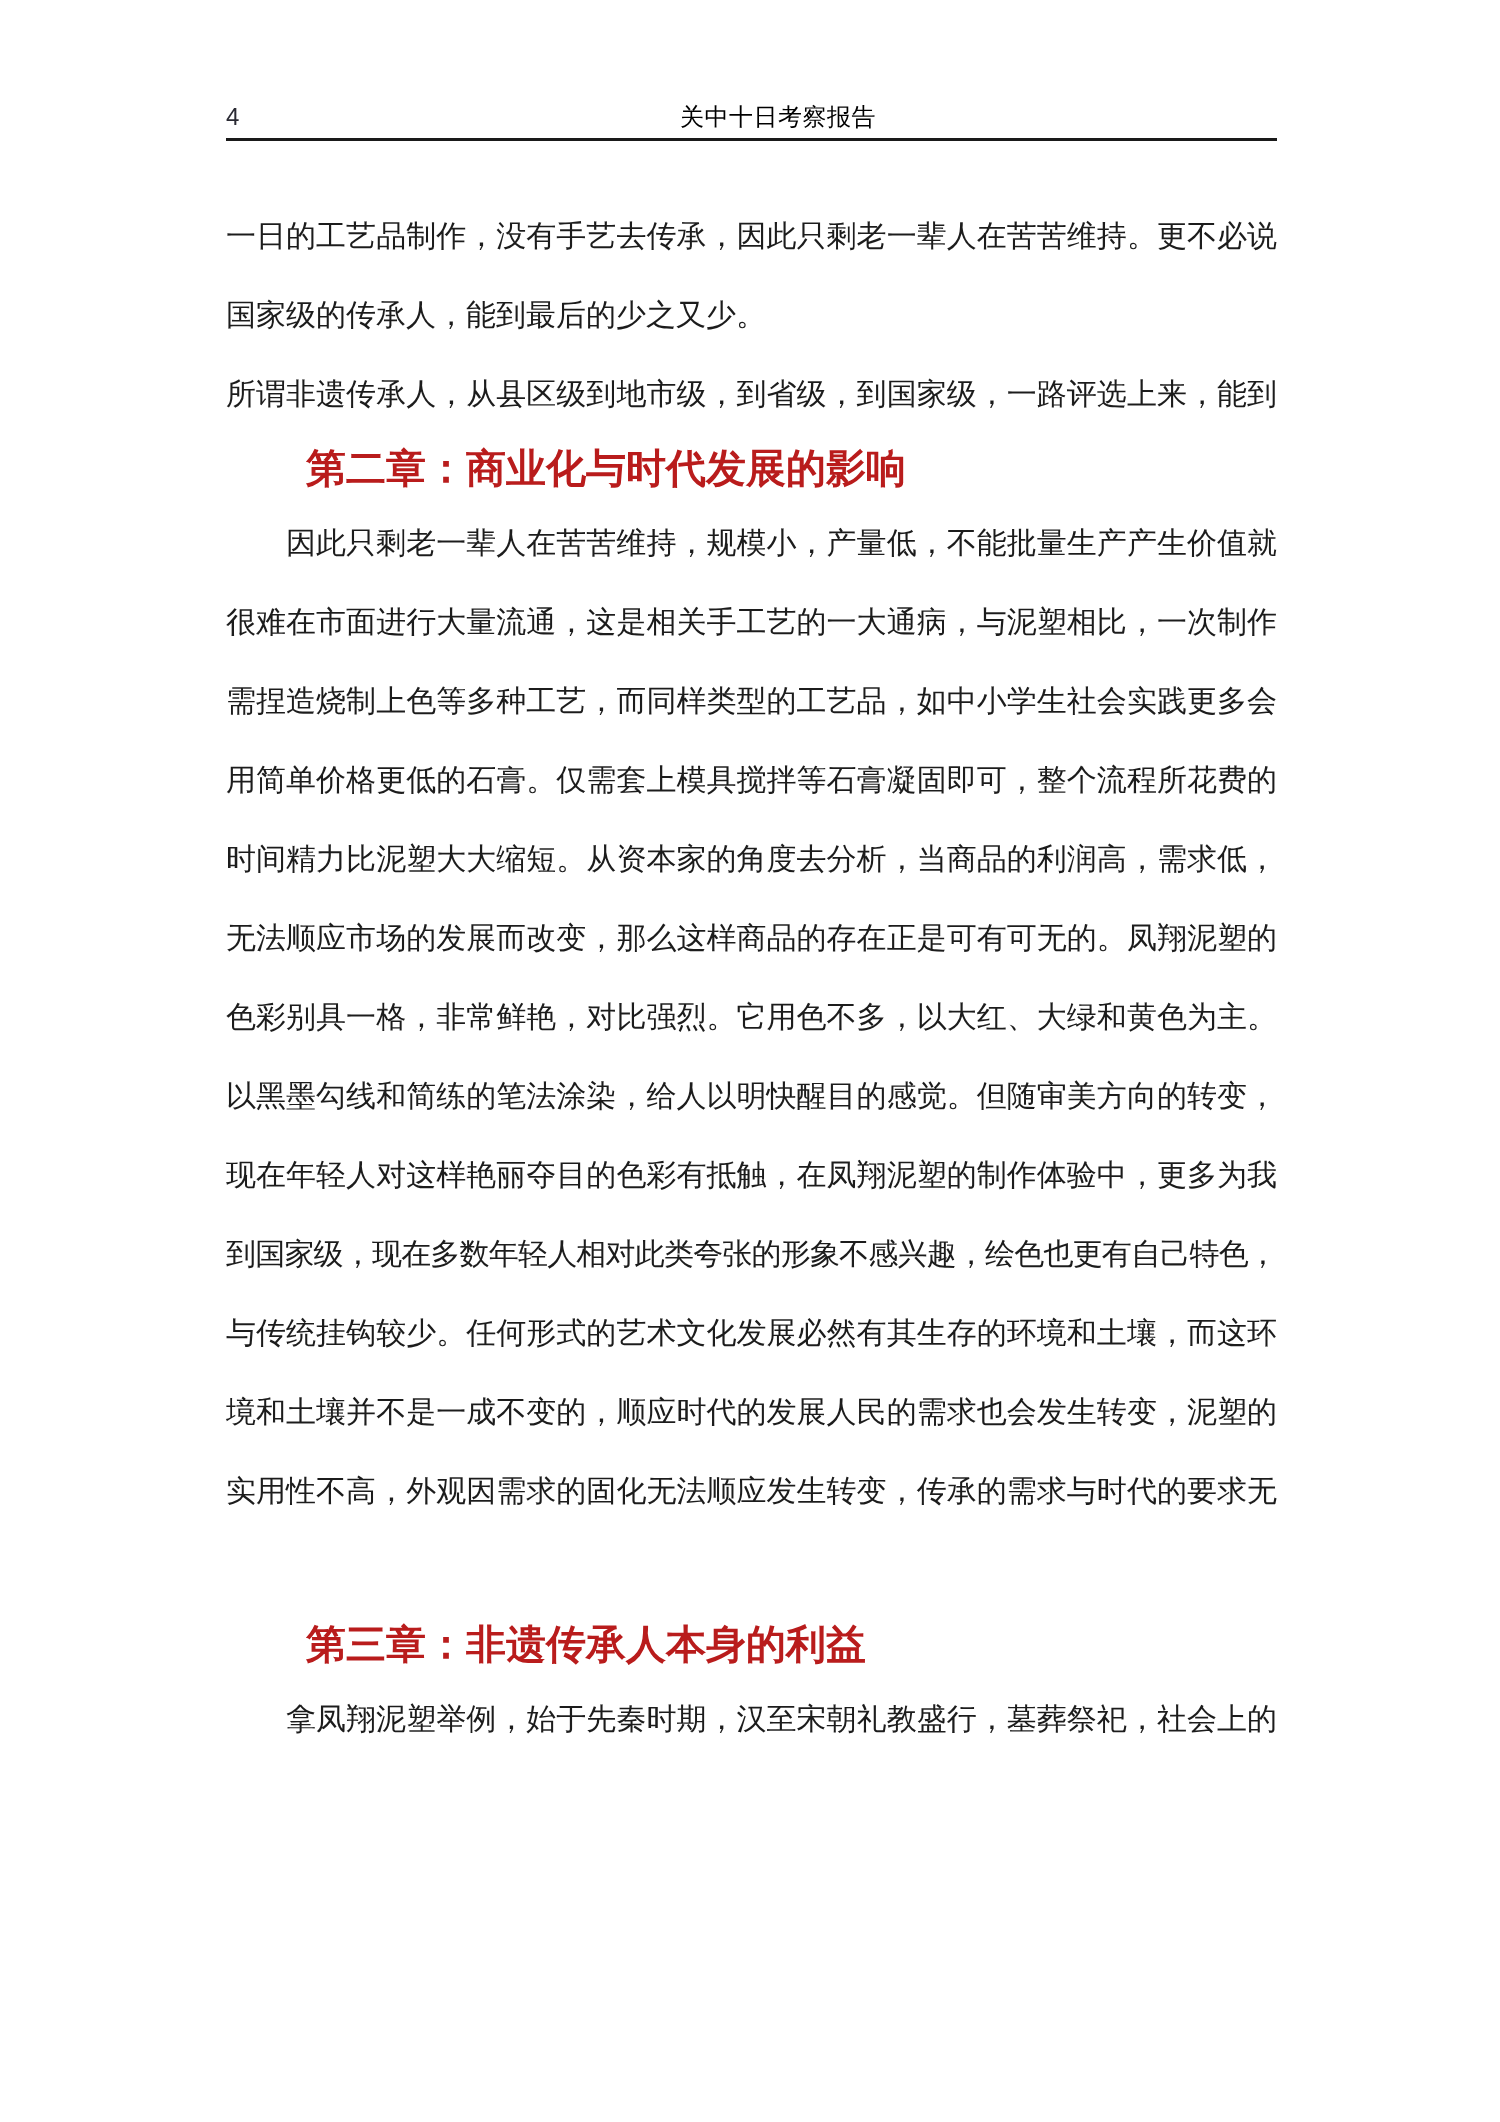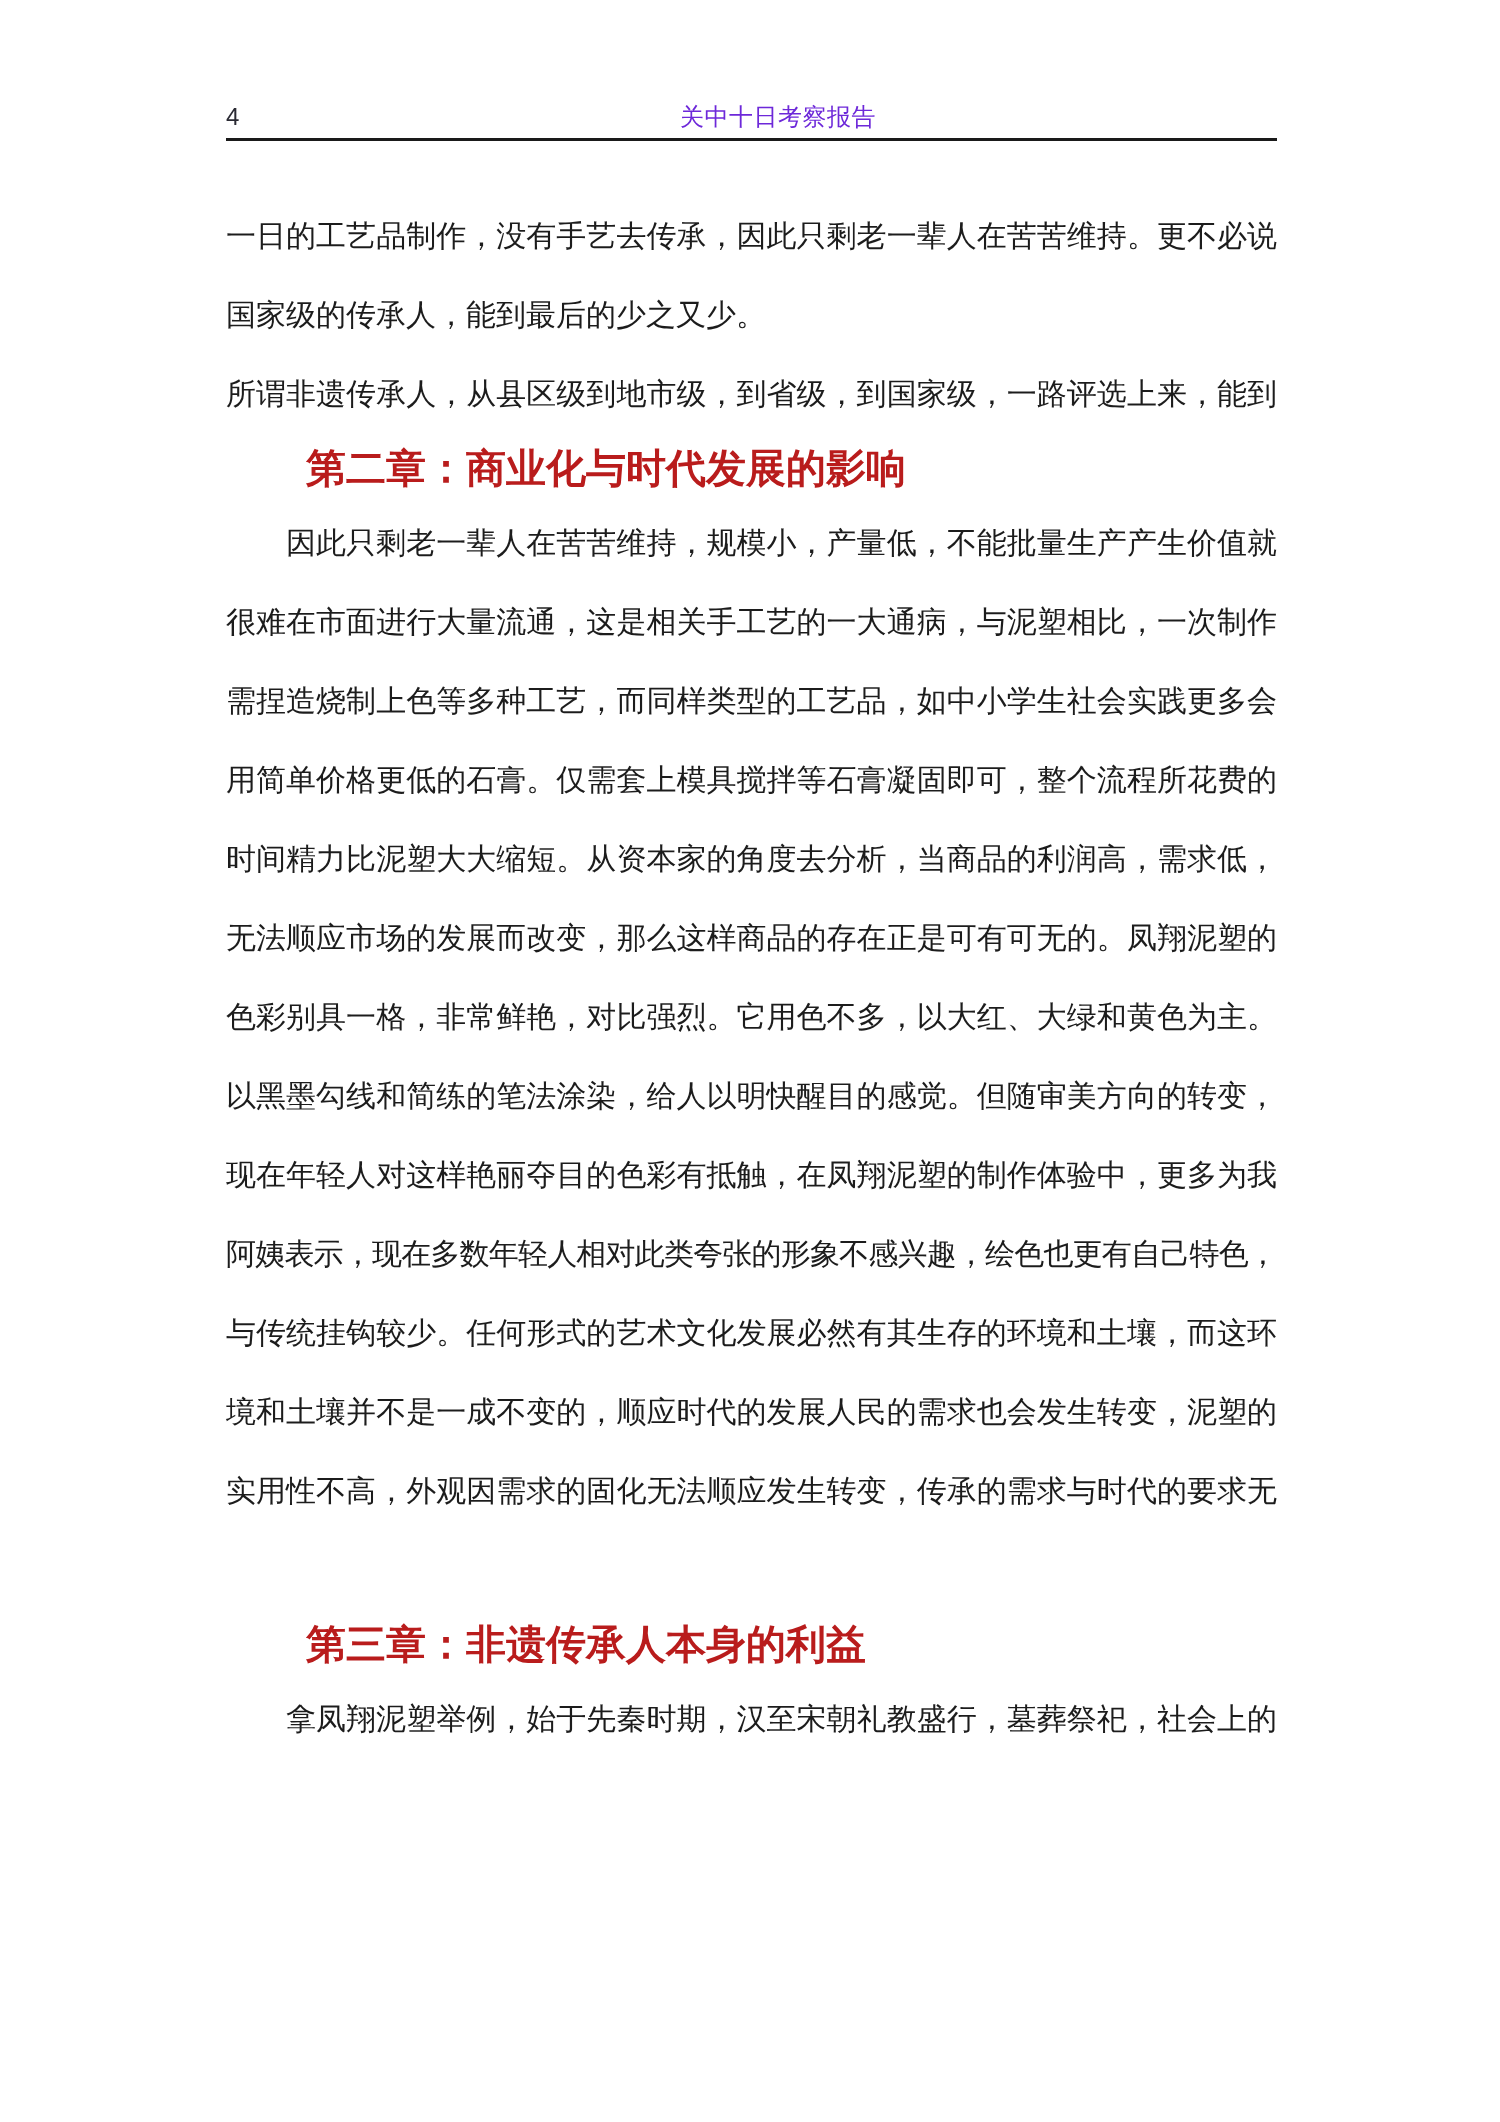--- a/index.html
+++ b/index.html
@@ -22,21 +22,21 @@
     line-height: 26px;
     color: #2a2a33;
   }
   .header-title {
     position: absolute;
     left: 680px;
     top: 104px;
     font-size: 24px;
     line-height: 26px;
     letter-spacing: 0.5px;
-    color: #6d28d9;
+    color: #000000;
     white-space: nowrap;
   }
   .header-rule {
     position: absolute;
     left: 226px;
     top: 138px;
     width: 1051px;
     height: 3px;
     background: #1a1a1a;
   }
@@ -94,21 +94,21 @@
     <div>
       <div class="line indent">因此只剩老一辈人在苦苦维持，规模小，产量低，不能批量生产产生价值就</div>
       <div class="line">很难在市面进行大量流通，这是相关手工艺的一大通病，与泥塑相比，一次制作</div>
       <div class="line">需捏造烧制上色等多种工艺，而同样类型的工艺品，如中小学生社会实践更多会</div>
       <div class="line">用简单价格更低的石膏。仅需套上模具搅拌等石膏凝固即可，整个流程所花费的</div>
       <div class="line">时间精力比泥塑大大缩短。从资本家的角度去分析，当商品的利润高，需求低，</div>
       <div class="line">无法顺应市场的发展而改变，那么这样商品的存在正是可有可无的。凤翔泥塑的</div>
       <div class="line">色彩别具一格，非常鲜艳，对比强烈。它用色不多，以大红、大绿和黄色为主。</div>
       <div class="line">以黑墨勾线和简练的笔法涂染，给人以明快醒目的感觉。但随审美方向的转变，</div>
       <div class="line">现在年轻人对这样艳丽夺目的色彩有抵触，在凤翔泥塑的制作体验中，更多为我</div>
-      <div class="line" style="letter-spacing: -0.855556px;">阿姨表示，现在多数年轻人相对此类夸张的形象不感兴趣，绘色也更有自己特色，</div>
+      <div class="line" style="letter-spacing: -0.855556px;">到国家级，现在多数年轻人相对此类夸张的形象不感兴趣，绘色也更有自己特色，</div>
       <div class="line">与传统挂钩较少。任何形式的艺术文化发展必然有其生存的环境和土壤，而这环</div>
       <div class="line">境和土壤并不是一成不变的，顺应时代的发展人民的需求也会发生转变，泥塑的</div>
       <div class="line">实用性不高，外观因需求的固化无法顺应发生转变，传承的需求与时代的要求无</div>
     </div>
 
     <div class="chapter-heading with-gap">第三章：非遗传承人本身的利益</div>
 
     <div>
       <div class="line indent">拿凤翔泥塑举例，始于先秦时期，汉至宋朝礼教盛行，墓葬祭祀，社会上的</div>
     </div>

